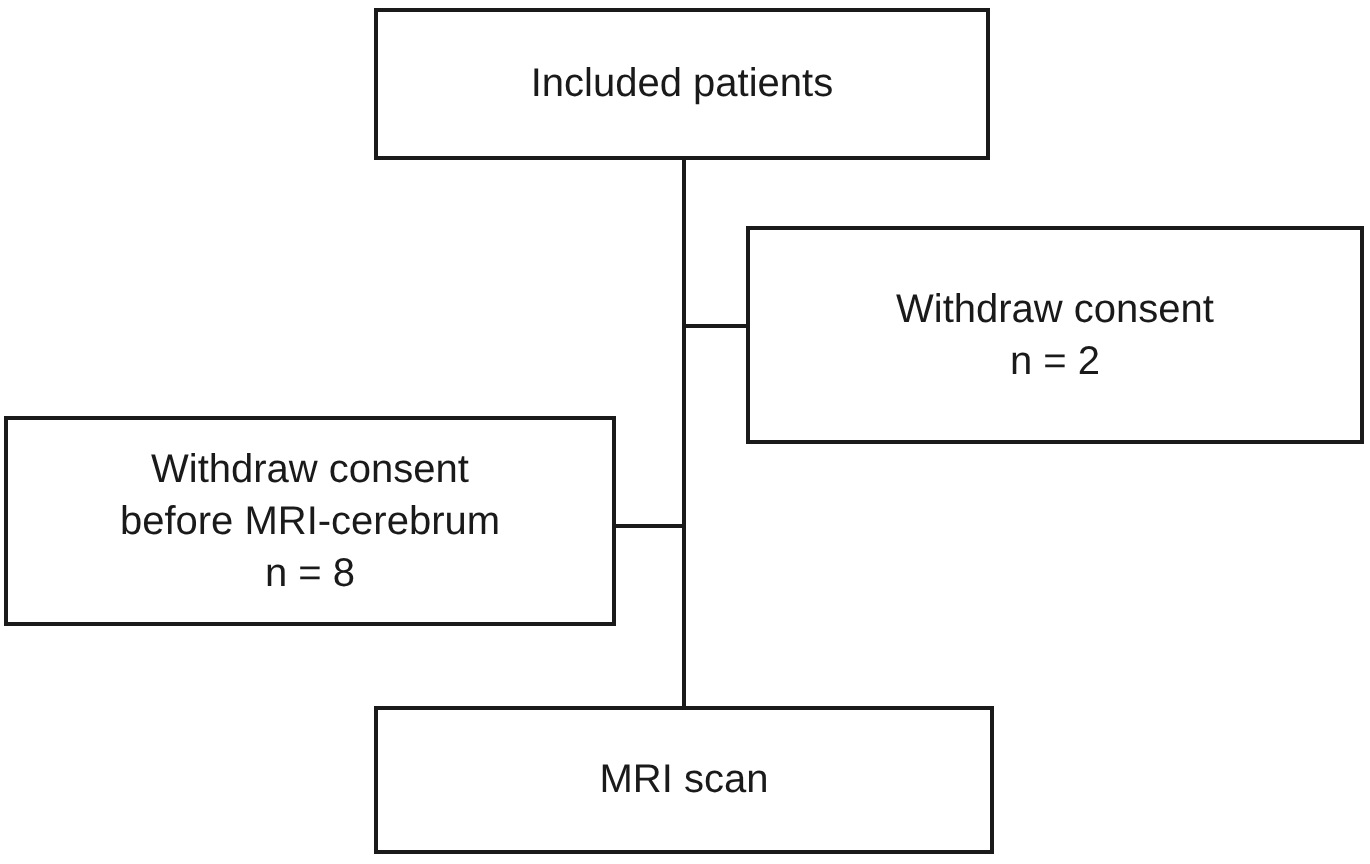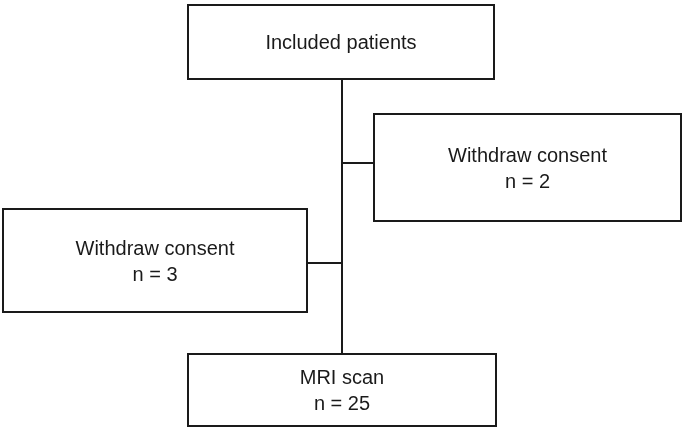--- a/index.html
+++ b/index.html
@@ -73,25 +73,25 @@
     <div>Included patients</div>
   </div>
 
   <div class="box box-withdraw-blood">
     <div>Withdraw consent</div>
     <div>n = 2</div>
   </div>
 
   <div class="box box-withdraw-mri">
     <div>Withdraw consent</div>
-    <div>n = 3</div>
+    <div>before MRI-cerebrum</div>
+    <div>n = 8</div>
   </div>
 
   <div class="box box-mri-scan">
     <div>MRI scan</div>
-    <div>n = 25</div>
   </div>
 
   <div class="connector conn-vertical"></div>
   <div class="connector conn-branch-right"></div>
   <div class="connector conn-branch-left"></div>
 
 </div>
 
 </body></html>

